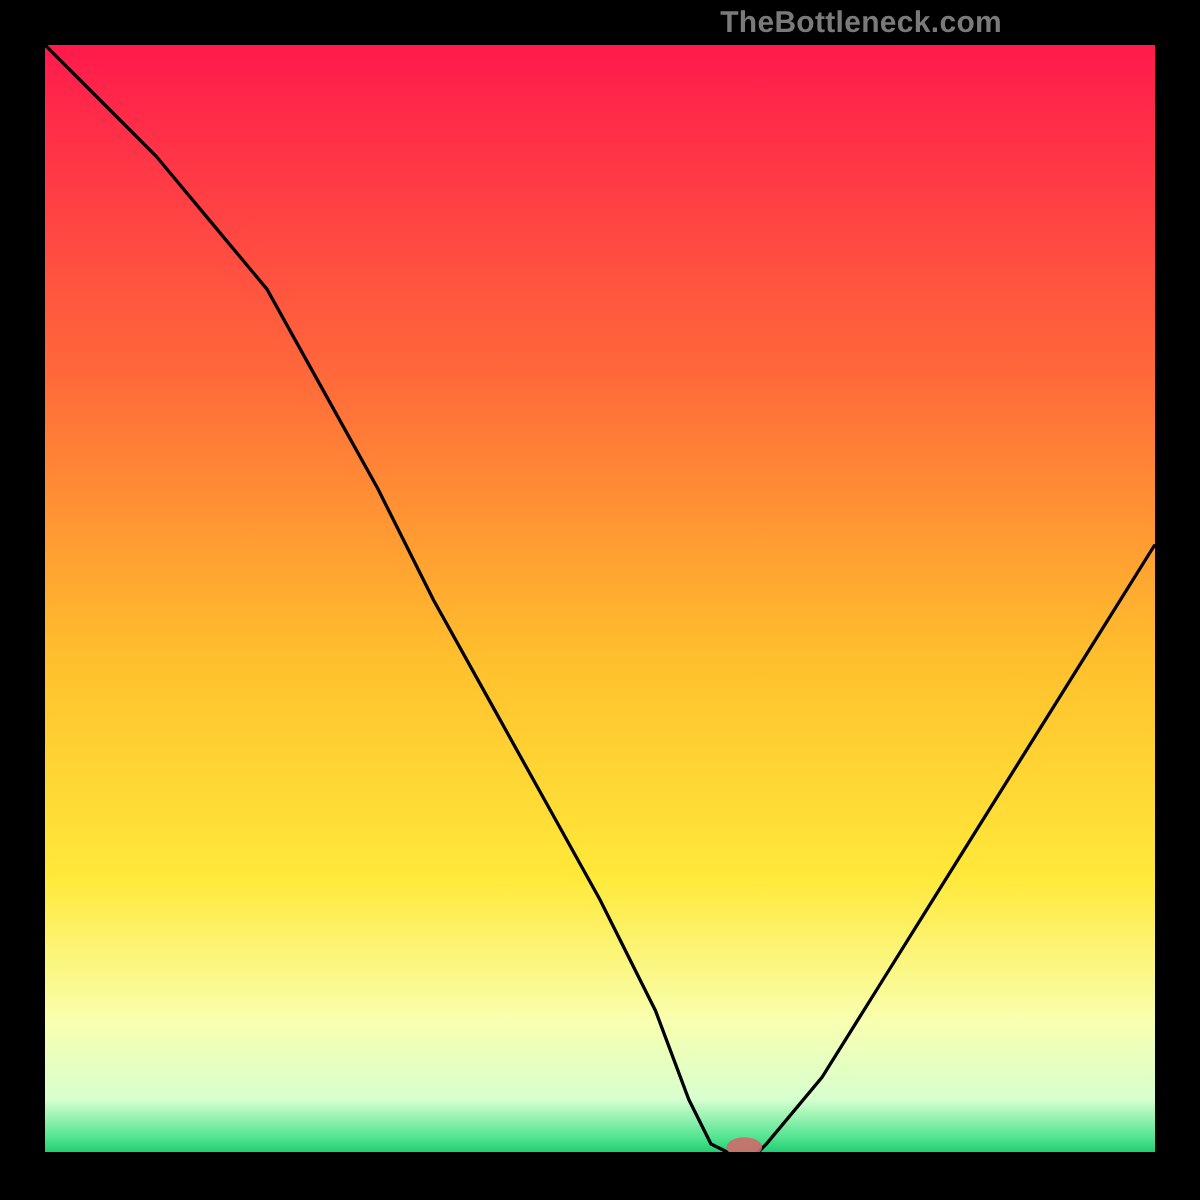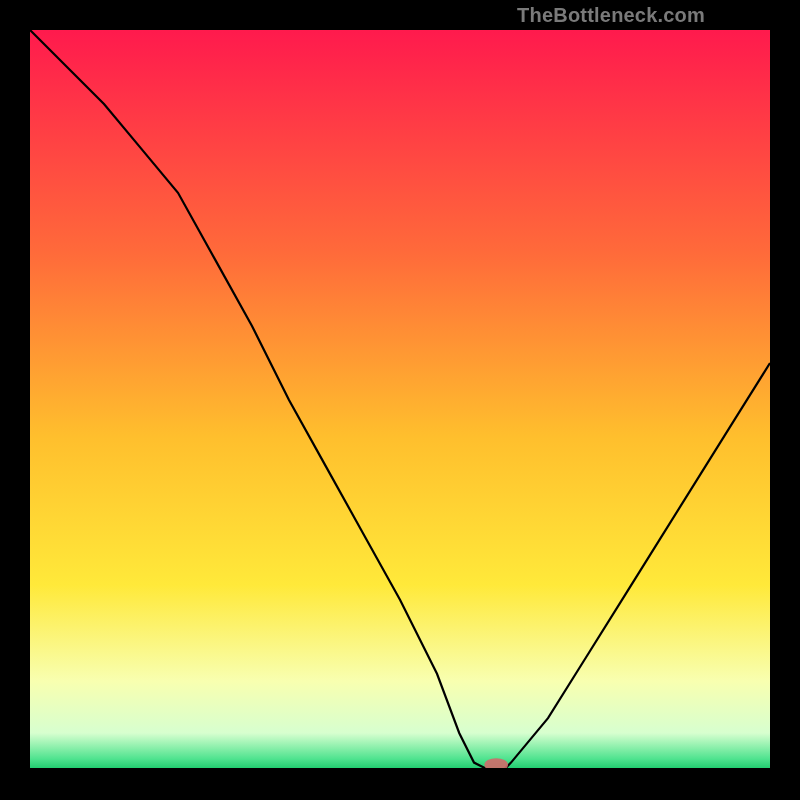--- a/index.html
+++ b/index.html
@@ -8,21 +8,20 @@
     width: 800px;
     height: 800px;
     background: #000;
     font-family: Arial, Helvetica, sans-serif;
   }
   .frame {
     position: relative;
     width: 680px;
     height: 800px;
     background: #000;
-    padding-left: 37px;
   }
   .watermark {
     position: absolute;
     top: 4px;
     right: 12px;
     color: #7a7a7a;
     font-size: 20px;
     font-weight: 600;
     letter-spacing: 0.2px;
     z-index: 5;

